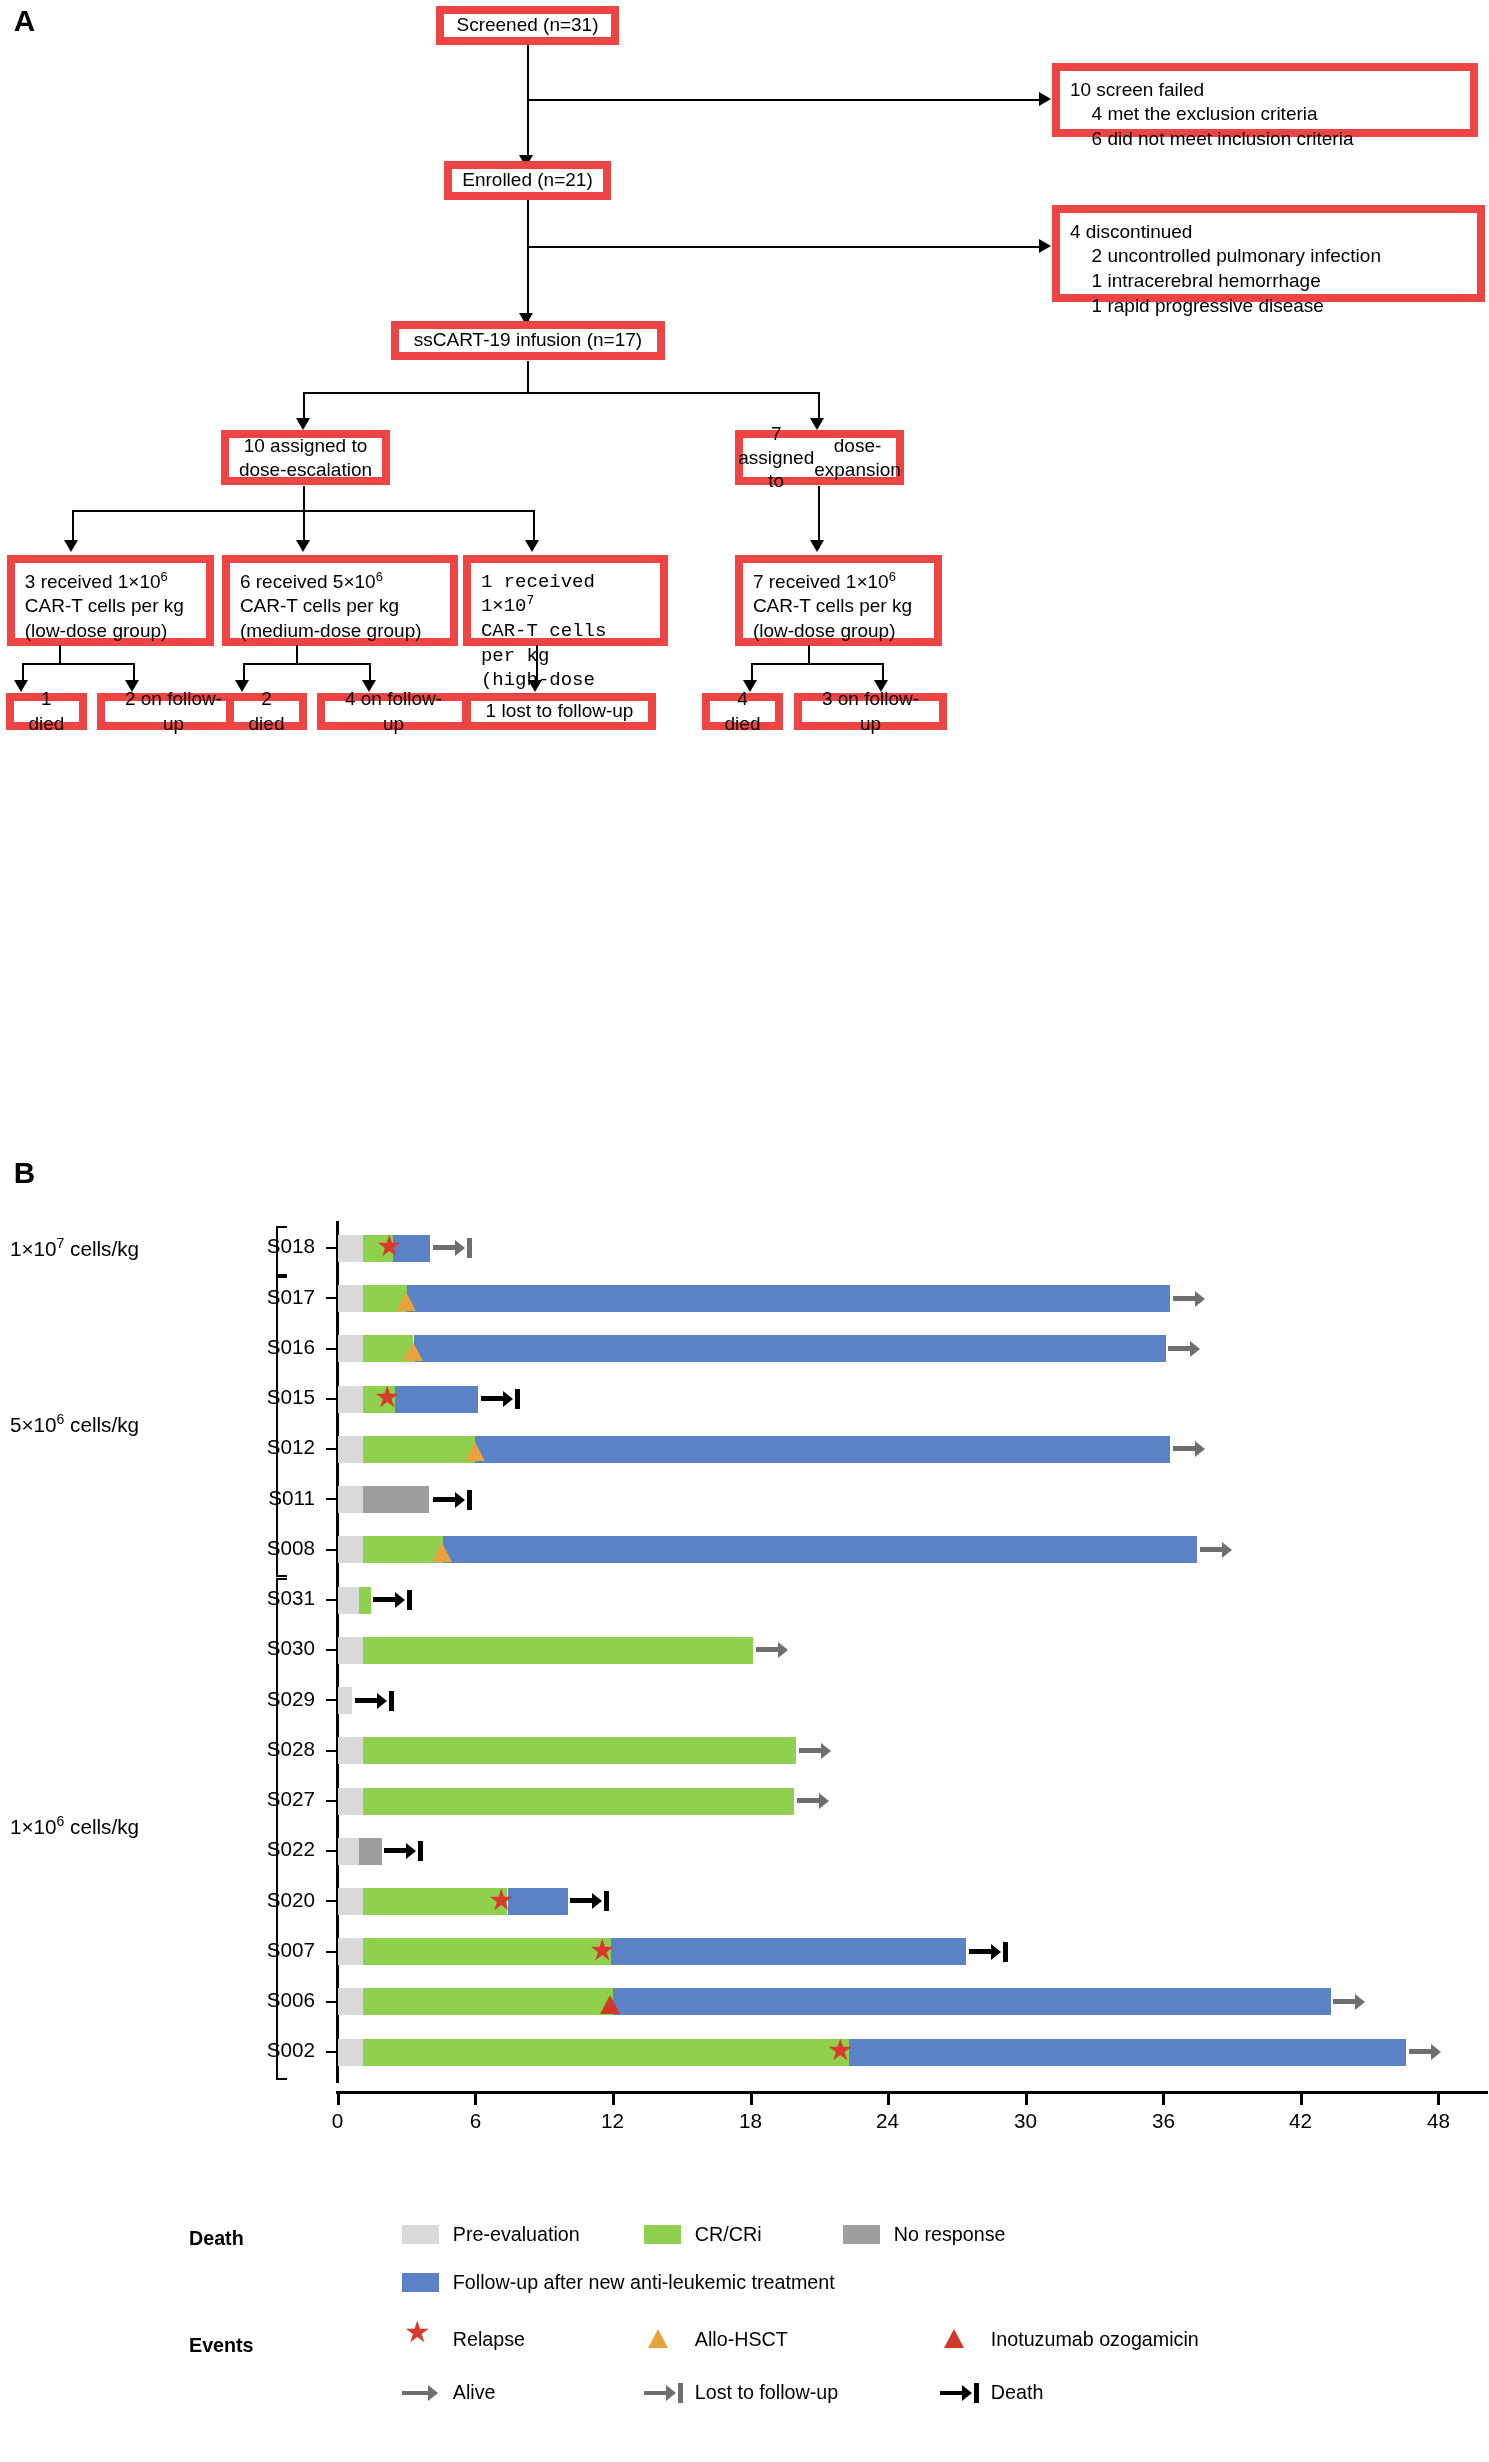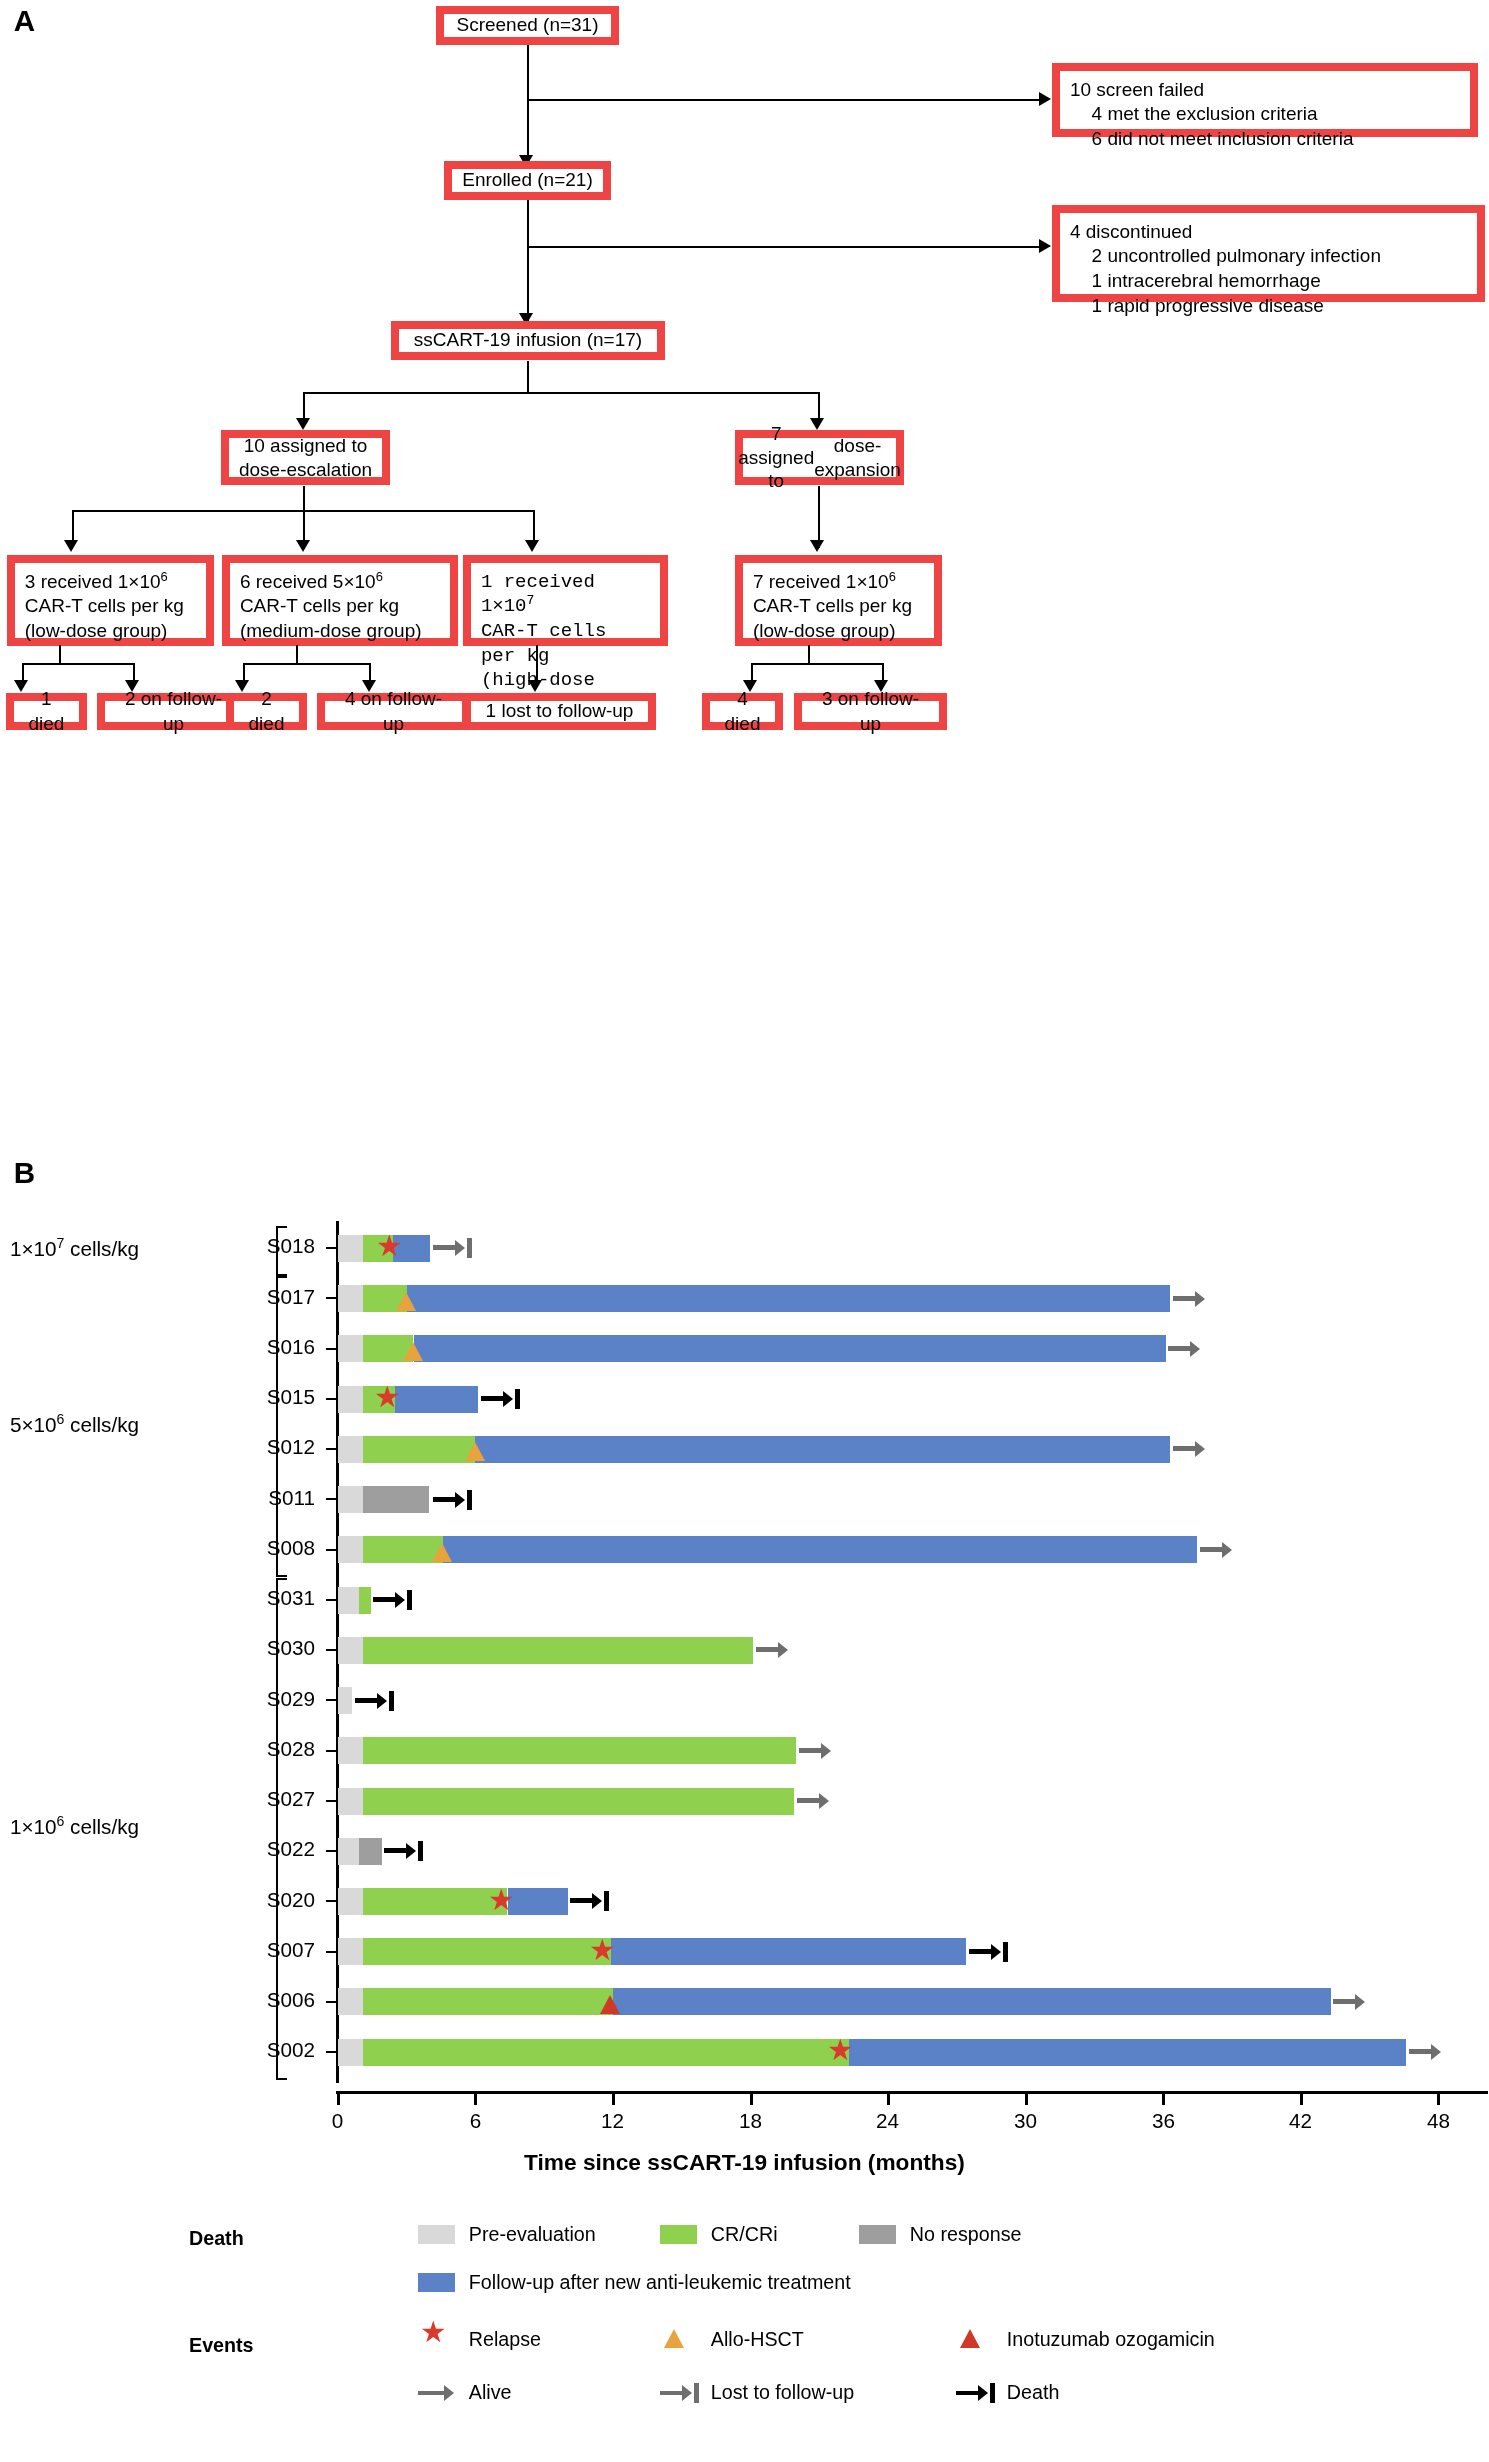--- a/index.html
+++ b/index.html
@@ -52,21 +52,21 @@
   .ev .shaft{height:4.9px;}
   .ev .head{width:0;height:0;border-top:8.9px solid transparent;border-bottom:8.9px solid transparent;}
   .ev .bar{width:4.9px;height:20.7px;margin-left:2px;}
   .ev.black .shaft,.ev.black .bar{background:#000;}
   .ev.black .head{border-left:10.8px solid #000;}
   .ev.grey .shaft,.ev.grey .bar{background:#6e6e6e;}
   .ev.grey .head{border-left:10.8px solid #6e6e6e;}
 
   
   #legend{position:absolute;left:0;top:1024px;width:1489px;}
-  .lg-row{position:absolute;display:flex;align-items:flex-end;margin-left:16px;}
+  .lg-row{position:absolute;display:flex;align-items:flex-end;}
   .lg-title{position:absolute;font-size:19.7px;font-weight:bold;}
   .sw{width:37px;height:18.7px;margin-right:13.8px;}
   .lg-txt{font-size:19.7px;white-space:nowrap;}
   .lg-item{display:flex;align-items:center;margin-right:0;}
 </style>
 </head>
 <body>
 
 <div id="panelA">
   <div class="panel-letter" style="left:13.8px;top:3.9px;">A</div>
@@ -369,21 +369,20 @@
       <div class="xtick" style="left: 1437px; top: 932px;"></div>
       <div class="xnum" style="left: 1414px; top: 947px;">48</div>
       <div class="brk" style="left: 276px; top: 64px; height: 50px;"></div>
       <div class="glab" style="left: 9.9px; top: 75px;">1×10<sup>7</sup> cells/kg</div>
       <div class="brk" style="left: 276px; top: 114px; height: 301px;"></div>
       <div class="glab" style="left: 9.9px; top: 251px;">5×10<sup>6</sup> cells/kg</div>
       <div class="brk" style="left: 276px; top: 416px; height: 502px;"></div>
       <div class="glab" style="left: 9.9px; top: 653px; text-align: right;">1×10<sup>6</sup> cells/kg</div>
     </div>
 
-  <div class="xtitle" style="left:0;top:987px;">Time since ssCART-19 infusion (months)</div>
 
   <div id="legend">
     <div class="lg-title" style="left:189px;top:41px;">Death</div>
     <div class="lg-row" style="left:402px;top:37px;">
       <div class="lg-item" style="width:242px;">
         <span class="sw" style="background:#d9d9d9"></span>
         <span class="lg-txt">Pre-evaluation</span>
       </div>
       <div class="lg-item" style="width:199px;">
         <span class="sw" style="background:#8fd14f"></span>

